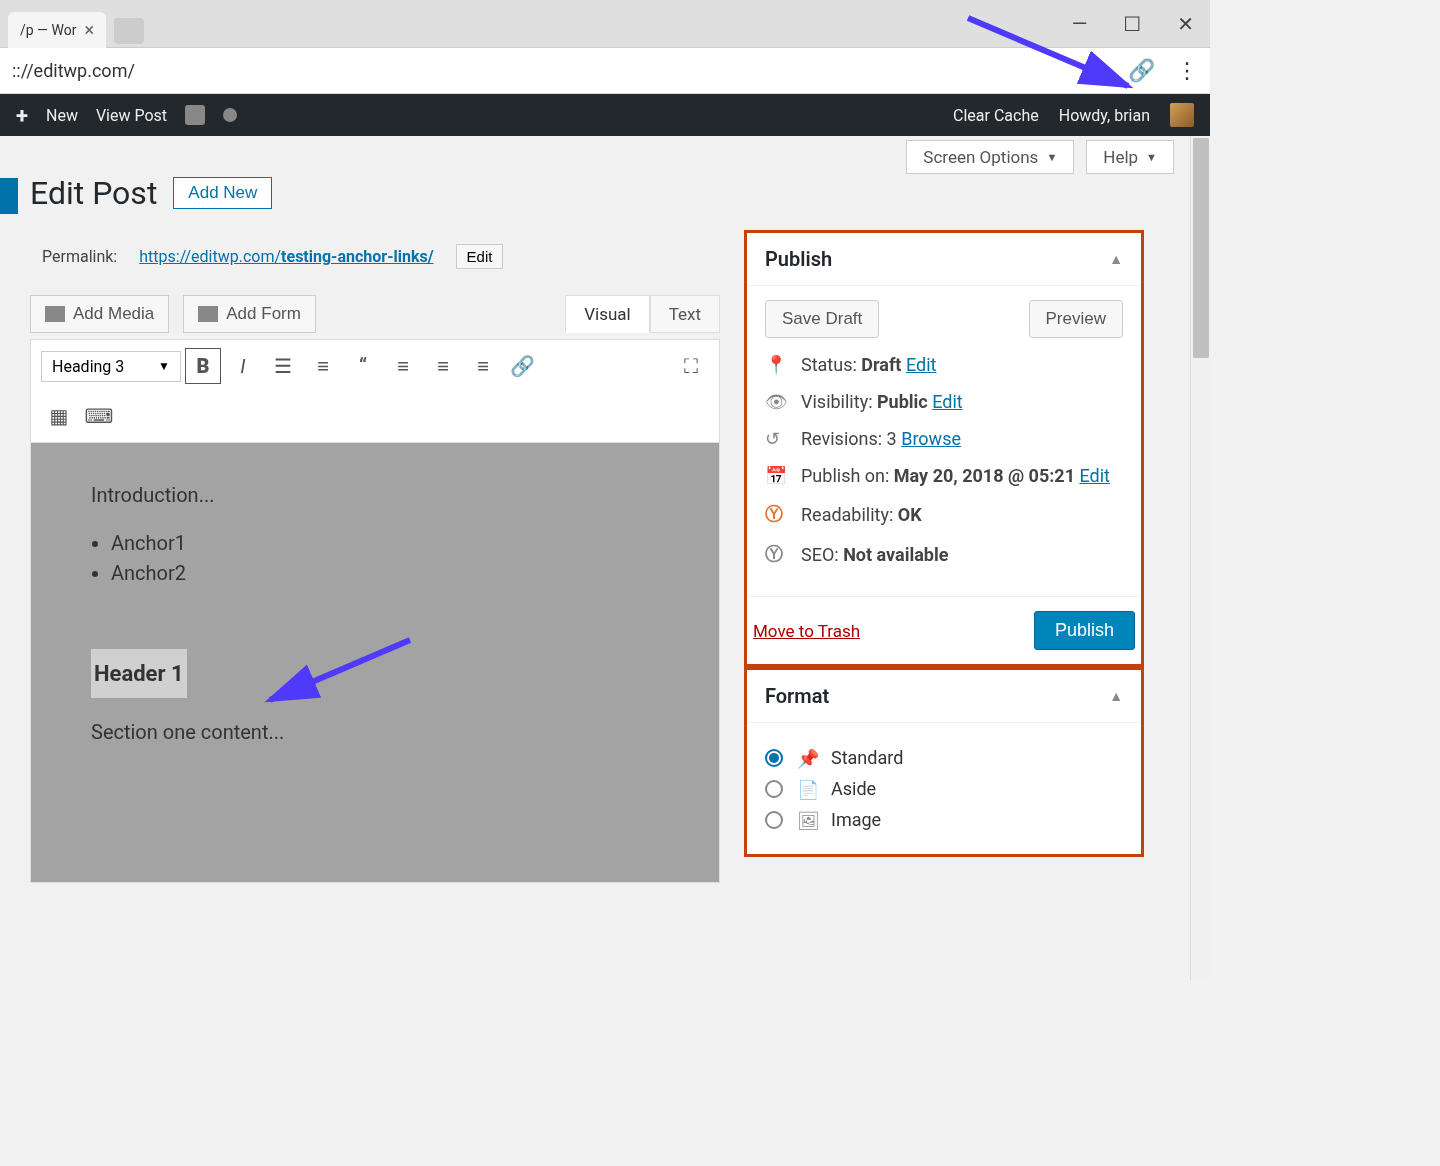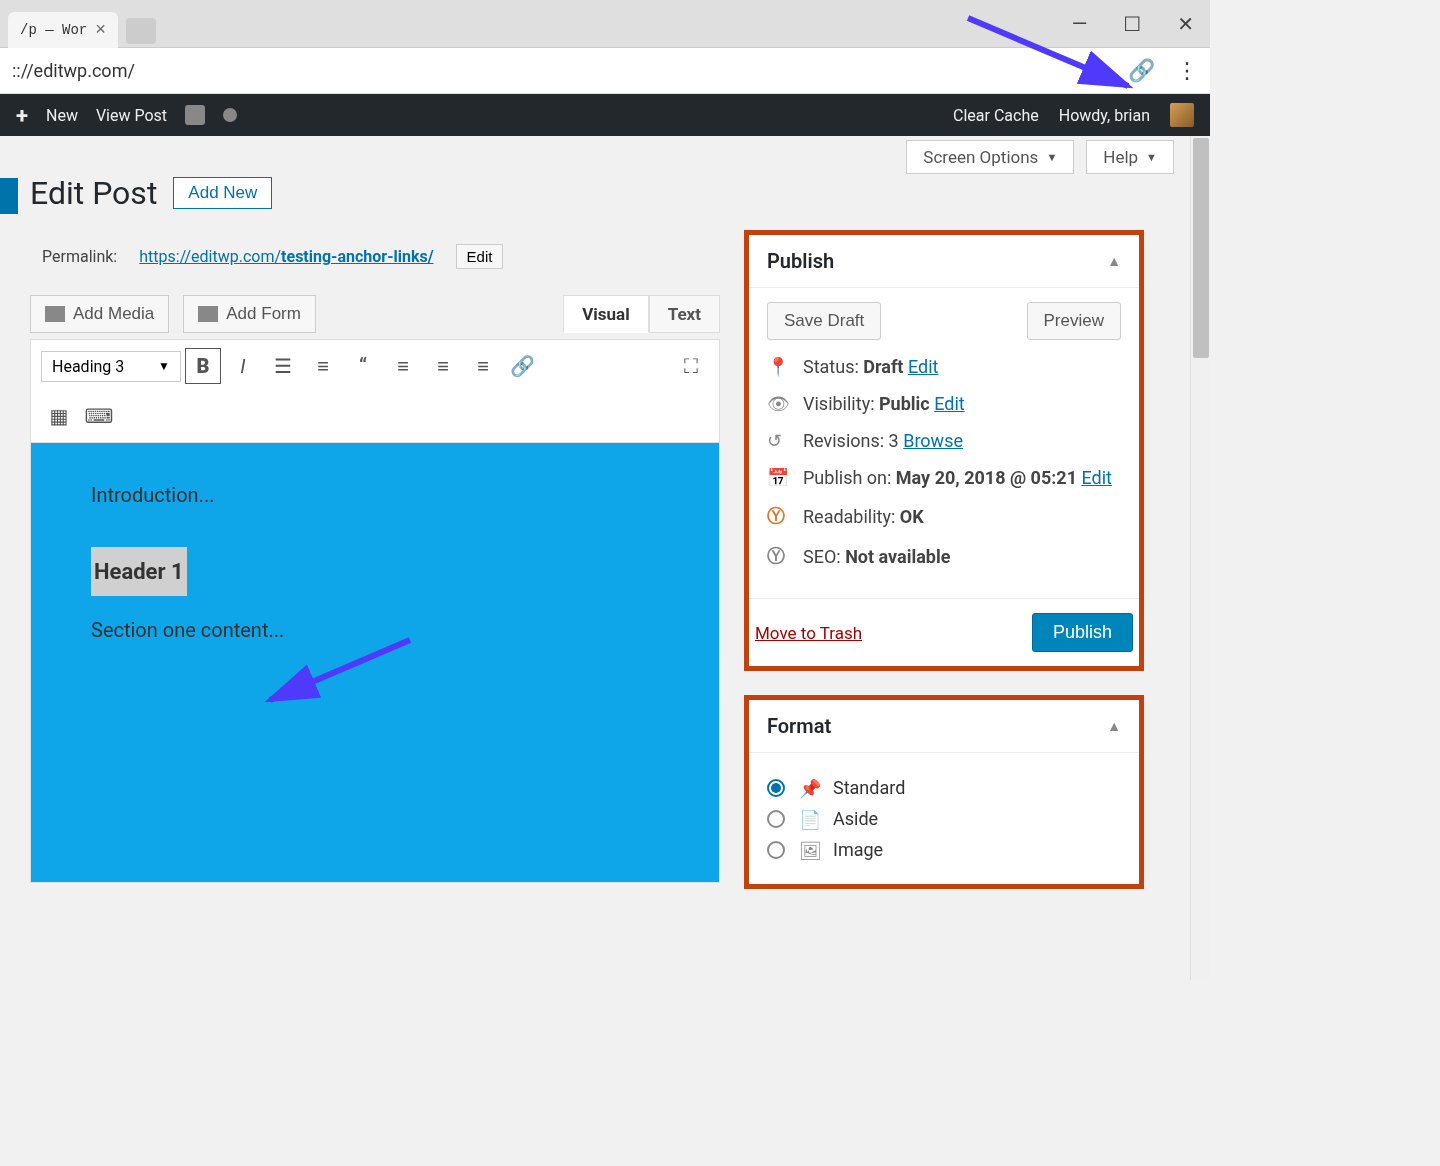--- a/index.html
+++ b/index.html
@@ -1,20 +1,20 @@
 <!DOCTYPE html>
 <html><head>
 <meta charset="utf-8">
 <style>
 * { box-sizing: border-box; margin: 0; padding: 0; }
 body { font-family: -apple-system, BlinkMacSystemFont, "Segoe UI", Roboto, sans-serif; background: #f1f1f1; width: 1210px; height: 980px; overflow: hidden; position: relative; }
 
 
 .browser-top { height: 48px; background: #dfdfdf; display: flex; align-items: center; padding: 0 8px; border-bottom: 1px solid #ccc; }
-.tab { display: flex; align-items: center; background: #f5f5f5; height: 36px; padding: 0 12px; border-radius: 6px 6px 0 0; margin-top: 12px; font-size: 14px; color: #333; gap: 8px; font-family: Liberation Mono, monospace; }
+.tab { display: flex; align-items: center; background: #f5f5f5; height: 36px; padding: 0 12px; border-radius: 6px 6px 0 0; margin-top: 12px; font-size: 14px; color: #333; gap: 8px; }
 .tab-close { font-size: 18px; color: #666; cursor: pointer; }
 .new-tab { width: 30px; height: 26px; background: #ccc; border-radius: 4px; margin-left: 8px; margin-top: 14px; }
 
 .win-controls { position: absolute; top: 12px; right: 16px; display: flex; gap: 36px; font-size: 20px; color: #444; }
 .win-controls span { cursor: pointer; }
 
 .addr-bar { height: 46px; background: #fff; border-bottom: 1px solid #ddd; display: flex; align-items: center; padding: 0 12px; font-size: 18px; color: #333; }
 .addr-url { flex: 1; }
 .addr-right { display: flex; gap: 20px; align-items: center; }
 
@@ -55,40 +55,40 @@
 .permalink-row a { color: #0073aa; text-decoration: underline; }
 .permalink-edit { border: 1px solid #ccc; padding: 3px 10px; font-size: 15px; background: #f7f7f7; cursor: pointer; }
 
 
 .media-row { margin-top: 26px; display: flex; gap: 14px; }
 .media-btn { border: 1px solid #ccc; background: #f7f7f7; padding: 8px 14px; font-size: 17px; color: #555; cursor: pointer; display: flex; align-items: center; gap: 8px; }
 .media-icon, .form-icon { width: 20px; height: 16px; background: #888; display: inline-block; }
 
 
 .editor-tabs { float: right; margin-top: -38px; display: flex; }
-.ed-tab { border: 1px solid #ddd; padding: 8px 18px; font-size: 17px; background: #f7f7f7; cursor: pointer; color: #555; font-weight: bold; }
+.ed-tab { border: 1px solid #ddd; padding: 8px 18px; font-size: 17px; background: #f7f7f7; cursor: pointer; color: #555; }
 .ed-tab.active { background: #fff; border-bottom-color: #fff; color: #333; }
 
 
 .toolbar { border: 1px solid #ddd; background: #fff; margin-top: 6px; padding: 8px 10px; display: flex; flex-wrap: wrap; gap: 4px; align-items: center; }
 .format-select { border: 1px solid #ccc; padding: 5px 10px; font-size: 16px; width: 140px; cursor: pointer; display: flex; justify-content: space-between; align-items: center; }
 .tb-btn { width: 36px; height: 36px; display: flex; align-items: center; justify-content: center; cursor: pointer; font-size: 20px; color: #555; }
 .tb-btn.bold-active { border: 1px solid #555; font-weight: 900; }
 .tb-break { width: 100%; height: 6px; }
 
 
-.editor-body { border: 1px solid #ddd; border-top: none; background: #0ea5e9; padding: 40px 60px; min-height: 440px; font-size: 20px; color: #333; }
+.editor-body { border: 1px solid #ddd; border-top: none; background: #a3a3a3; padding: 40px 60px; min-height: 440px; font-size: 20px; color: #333; }
 .editor-body ul { margin: 24px 0 24px 20px; }
 .editor-body ul li { font-size: 20px; margin: 6px 0; }
 .editor-body h3 { margin-top: 40px; font-size: 22px; display: inline-block; }
 .editor-body .highlight { background: #d0d0d0; padding: 12px 3px; }
 .editor-body p.section { margin-top: 22px; }
 
 
-.metabox { background: #fff; border: 5px solid #c2410c; margin-bottom: 24px; }
+.metabox { background: #fff; border: 3px solid #c2410c; }
 .metabox-head { padding: 14px 18px; font-size: 20px; font-weight: 600; color: #23282d; display: flex; justify-content: space-between; align-items: center; cursor: pointer; border-bottom: 1px solid #eee; }
 .metabox-head .caret2 { color: #888; font-size: 14px; }
 .metabox-body { padding: 14px 18px; }
 .pub-row { display: flex; align-items: center; gap: 14px; font-size: 18px; color: #444; margin: 16px 0; }
 .pub-row .icon { width: 22px; color: #888; font-size: 18px; }
 .pub-row a { color: #0073aa; text-decoration: underline; }
 .pub-actions { display: flex; justify-content: space-between; margin-bottom: 12px; }
 .btn-secondary { border: 1px solid #ccc; background: #f7f7f7; padding: 8px 16px; font-size: 17px; cursor: pointer; color: #555; border-radius: 3px; }
 .metabox-footer { border-top: 1px solid #eee; padding: 14px 6px; display: flex; justify-content: space-between; align-items: center; }
 .trash-link { color: #a00; text-decoration: underline; font-size: 17px; }
@@ -217,20 +217,24 @@
         <div class="tb-btn">≡</div>
         <div class="tb-btn">🔗</div>
         <div class="tb-btn" style="margin-left:auto;">⛶</div>
         <div class="tb-break"></div>
         <div class="tb-btn">▦</div>
         <div class="tb-btn">⌨</div>
       </div>
 
       <div class="editor-body">
         <p>Introduction...</p>
+        <ul>
+          <li>Anchor1</li>
+          <li>Anchor2</li>
+        </ul>
         <h3 class="highlight">Header 1</h3>
         <p class="section">Section one content...</p>
       </div>
     </div>
 
     <div class="col-side">
 
       <div class="metabox">
         <div class="metabox-head">
           <span>Publish</span>

